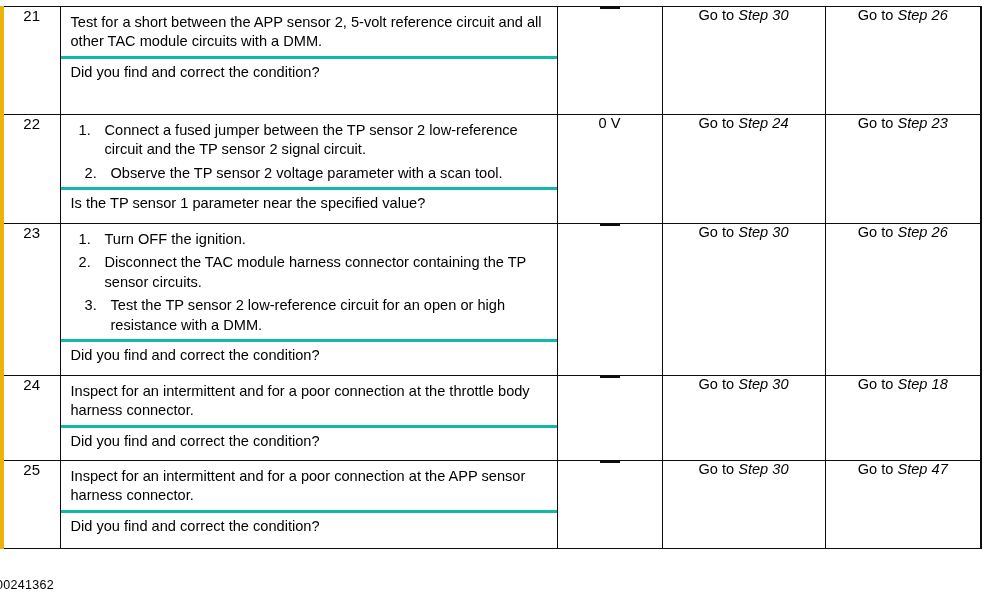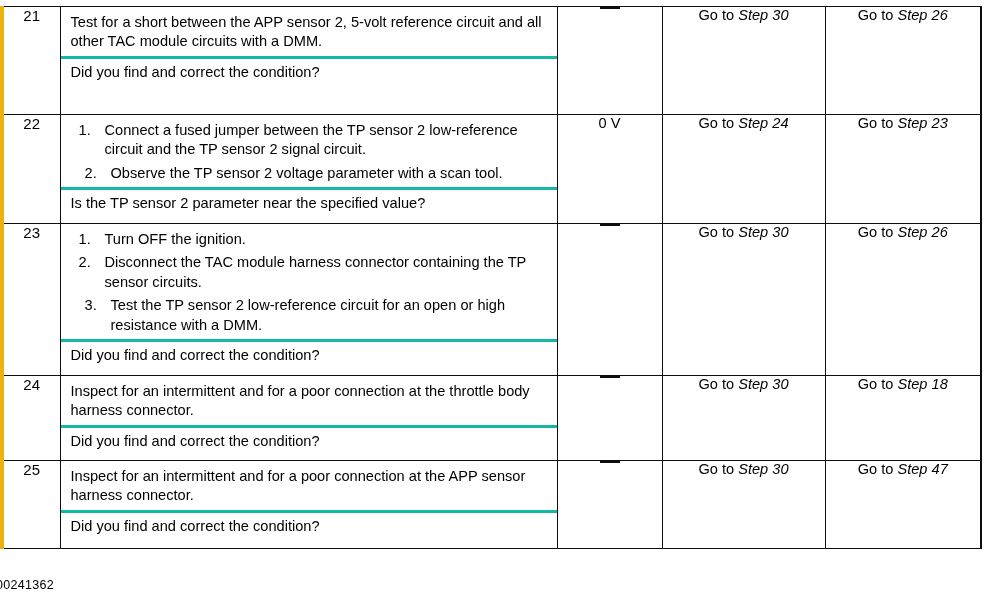--- a/index.html
+++ b/index.html
@@ -187,21 +187,21 @@
             <div class="stepnum">22</div>
           </td>
           <td class="c-action">
             <div class="actionwrap">
               <div class="body">
                 <ol class="steps">
                   <li>Connect a fused jumper between the TP sensor 2 low-reference circuit and the TP sensor 2 signal circuit.</li>
                   <li>Observe the TP sensor 2 voltage parameter with a scan tool.</li>
                 </ol>
               </div>
-              <div class="question">Is the TP sensor 2 parameter near the specified value?</div>
+              <div class="question">Is the TP sensor 1 parameter near the specified value?</div>
             </div>
           </td>
           <td class="c-value">
             <div class="valwrap">
               <span>0 V</span>
             </div>
           </td>
           <td class="c-yes">
             <div class="reswrap">
               <span class="goto"><span class="lbl">Go to</span><span class="tgt">Step 24</span></span>

